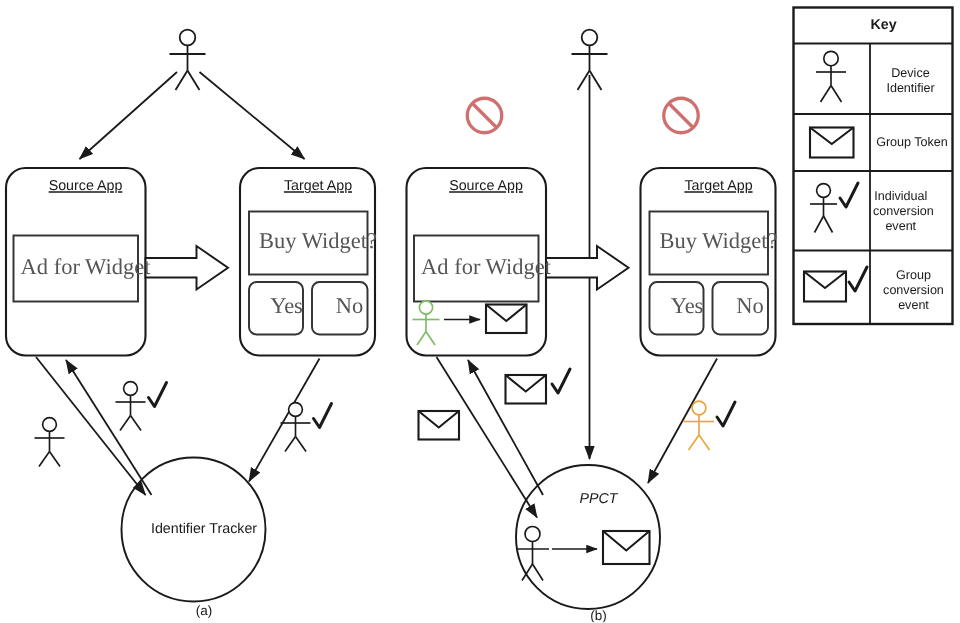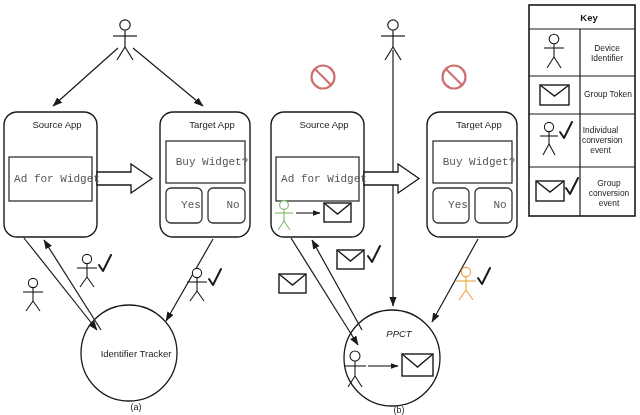--- a/index.html
+++ b/index.html
@@ -17,22 +17,22 @@
   .keyouter{fill:none;stroke:#1a1a1a;stroke-width:1.6;}
   .env{fill:#ffffff;stroke:#1a1a1a;stroke-width:1.4;}
   .envflap{fill:none;stroke:#1a1a1a;stroke-width:1.4;}
   .green{stroke:#7dbb67;}
   .orange{stroke:#eaa539;}
   .red{fill:none;stroke:#cf7070;stroke-width:2.2;}
   .check{fill:none;stroke:#1a1a1a;stroke-width:2.0;stroke-linecap:round;stroke-linejoin:round;}
   .blockarrow{fill:#ffffff;stroke:#1a1a1a;stroke-width:1.3;}
 
   .lbl{position:absolute;color:#1a1a1a;white-space:nowrap;}
-  .app-title{font-size:9.5px;}
-  .mono{font-family:Liberation Mono, monospace;font-size:11px;color:#555;}
+  .app-title{font-size:9.5px;text-decoration:underline;}
+  .mono{font-family:Liberation Serif, serif;font-size:15px;color:#555;}
   .circ-label{font-size:9.5px;}
   .panel-label{font-size:9px;}
   .key-head{font-size:9.5px;font-weight:bold;}
   .key-txt{font-size:8.4px;line-height:10px;text-align:center;color:#1a1a1a;}
   .ctr{transform:translate(-50%,-50%);padding-left:14px;}
 </style>
 </head>
 <body>
 
 <div id="root">

